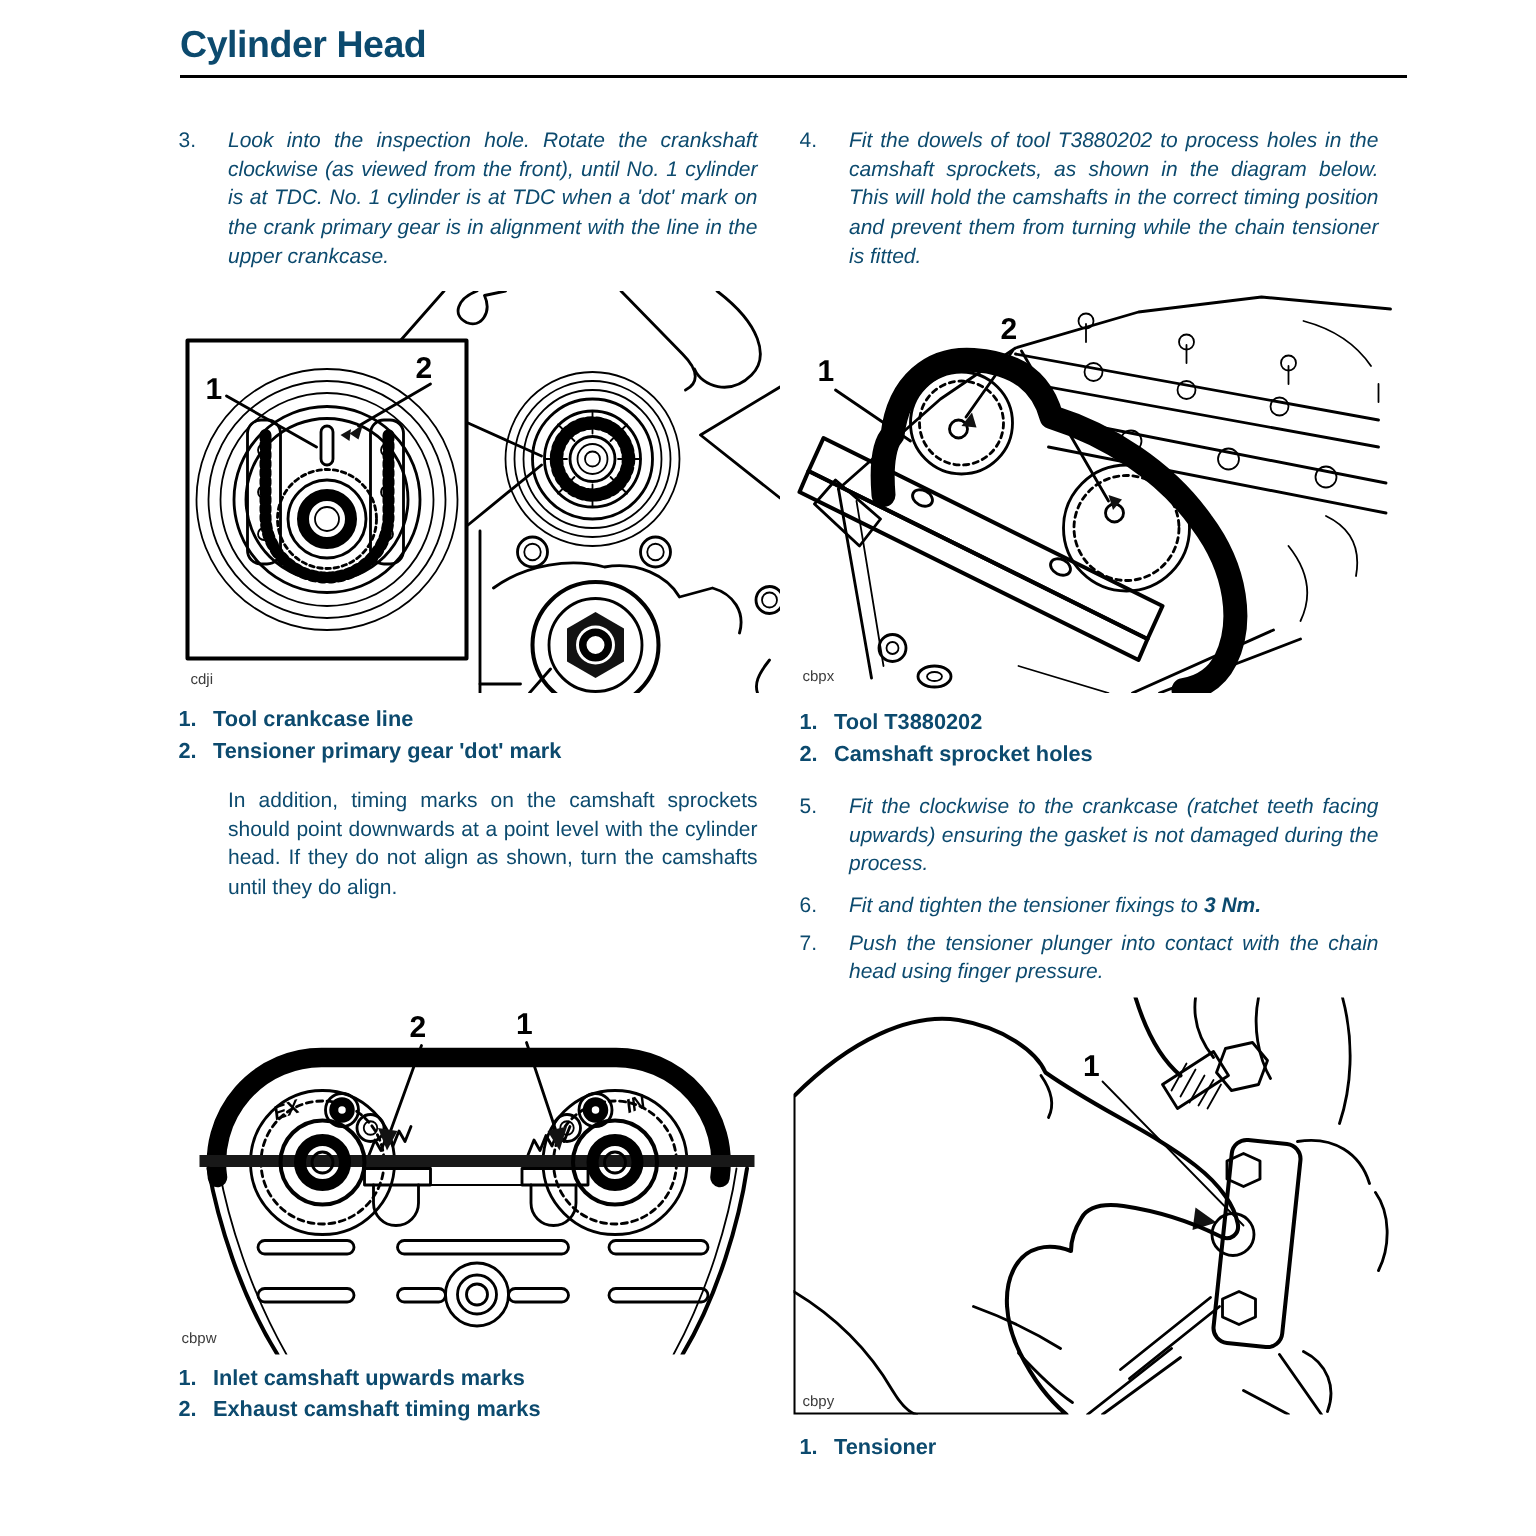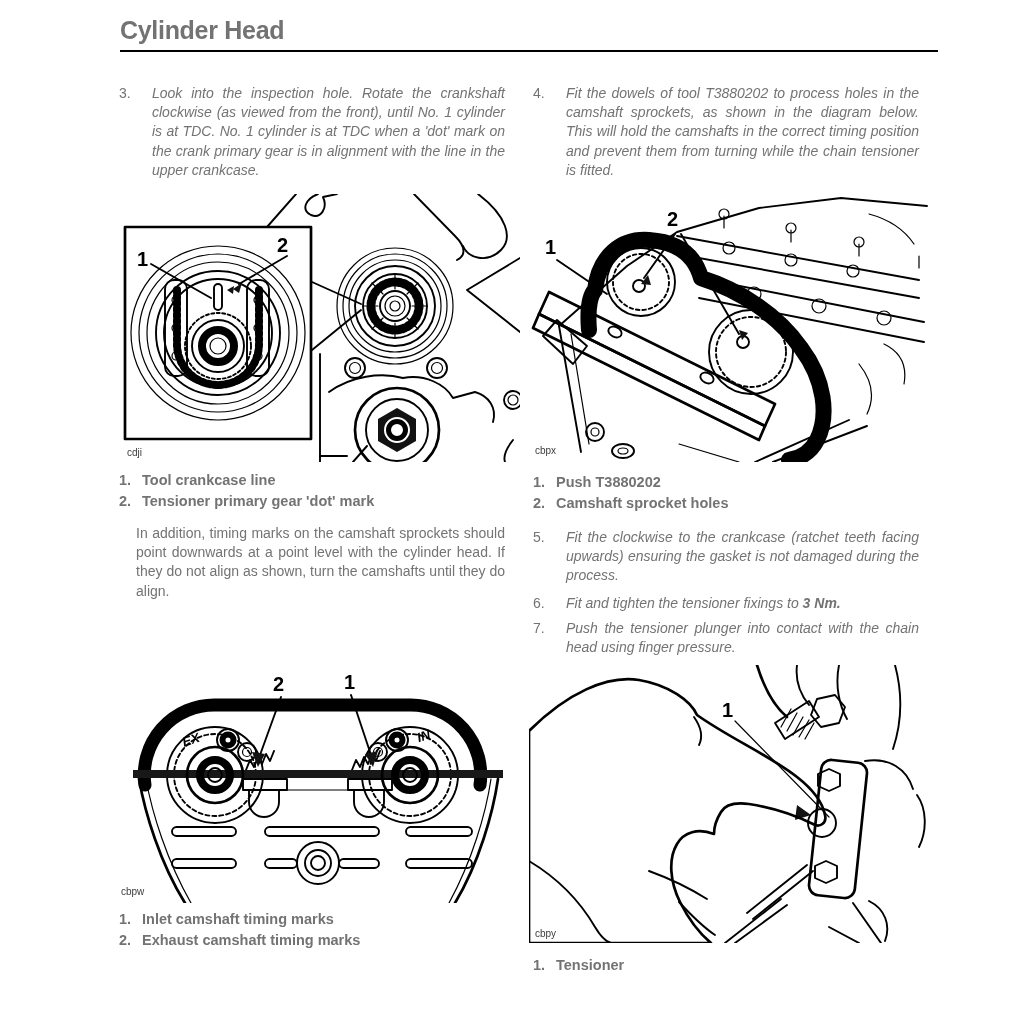--- a/index.html
+++ b/index.html
@@ -1,27 +1,27 @@
 <!DOCTYPE html>
 <html><head>
 <meta charset="utf-8">
 <style>
   html,body{margin:0;padding:0;background:#ffffff;}
   .page{position:relative;width:956px;height:1024px;background:#fff;overflow:hidden;
-        font-family:"Liberation Sans",sans-serif;color:#737373;}
+        font-family:"Liberation Sans",sans-serif;color:#0c4a6e;}
   .header{position:absolute;left:120px;top:16px;width:818px;}
   .page-title{font-size:25px;font-weight:bold;letter-spacing:-0.3px;}
   .rule{border-bottom:2.5px solid #000;margin-top:5px;}
   .col{position:absolute;top:84px;width:386px;}
   .col-left{left:119px;}
   .col-right{left:533px;}
   .step{display:flex;align-items:flex-start;}
   .step-num{width:33px;flex:none;font-size:14px;line-height:19.2px;}
   .step-text{flex:1;text-align:justify;font-size:14px;line-height:19.2px;font-style:italic;}
-  .indent-para{margin-left:17px;text-align:justify;font-size:14px;line-height:19.2px;}
+  .indent-para{margin-left:33px;text-align:justify;font-size:14px;line-height:19.2px;}
   .figure{margin-left:-4px;}
   .fig-captions{margin-top:10px;}
   .cap{display:flex;font-weight:bold;font-size:14.5px;line-height:17px;margin-bottom:4px;}
   .cap-num{width:23px;flex:none;}
   svg{display:block;}
   svg text{font-family:"Liberation Sans",sans-serif;}
   .k{stroke:#000;fill:none;stroke-linecap:round;stroke-linejoin:round;}
   .w1{stroke-width:1.2px;}
   .w2{stroke-width:1.9px;}
   .w3{stroke-width:2.7px;}
@@ -188,21 +188,21 @@
         <path class="fk" d="M258,104 L250,91 L263,88 Z"></path>
         <text class="callout" x="158" y="28">2</text>
         <text class="callout" x="229" y="26">1</text>
       </g>
       <text class="figcode" x="6" y="232">cbpw</text>
     </svg>
 
     <div class="fig-captions mt8">
       <div class="cap">
         <span class="cap-num">1.</span>
-        <span>Inlet camshaft timing marks</span>
+        <span>Inlet camshaft upwards marks</span>
       </div>
       <div class="cap">
         <span class="cap-num">2.</span>
         <span>Exhaust camshaft timing marks</span>
       </div>
     </div>
   </div>
 
   <div class="col col-right">
 
@@ -266,21 +266,21 @@
         <path class="fk" d="M213,146 l-3,-10 l9,3 z"></path>
         <text class="callout" x="16" y="60">1</text>
         <text class="callout" x="138" y="32">2</text>
       </g>
       <text class="figcode" x="6" y="260">cbpx</text>
     </svg>
 
     <div class="fig-captions mt12">
       <div class="cap">
         <span class="cap-num">1.</span>
-        <span>Push T3880202</span>
+        <span>Tool T3880202</span>
       </div>
       <div class="cap">
         <span class="cap-num">2.</span>
         <span>Camshaft sprocket holes</span>
       </div>
     </div>
 
     <div class="step mt16">
       <div class="step-num">5.</div>
       <div class="step-text">Fit the clockwise to the crankcase (ratchet teeth facing upwards) ensuring the gasket is not damaged during the process.</div>

